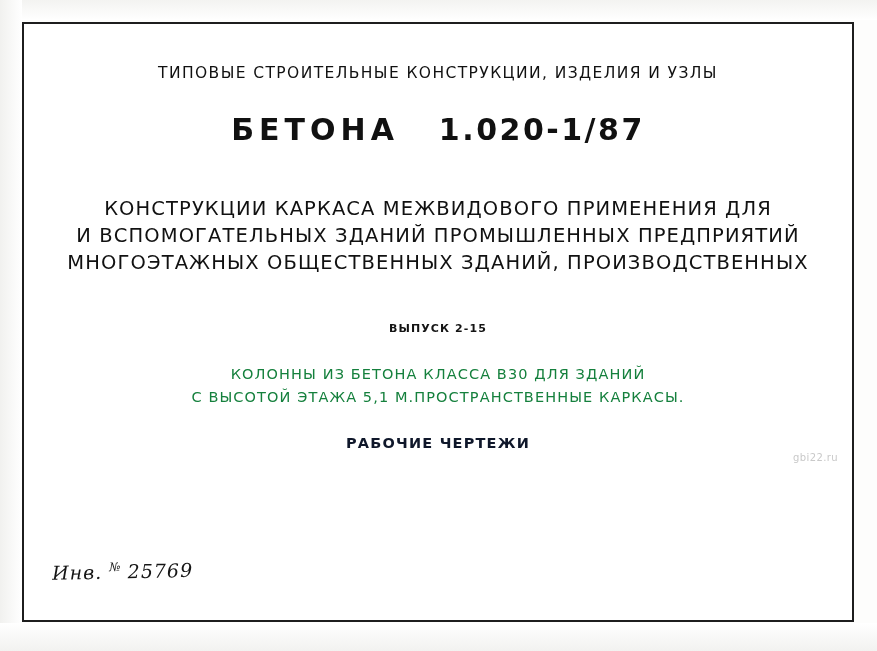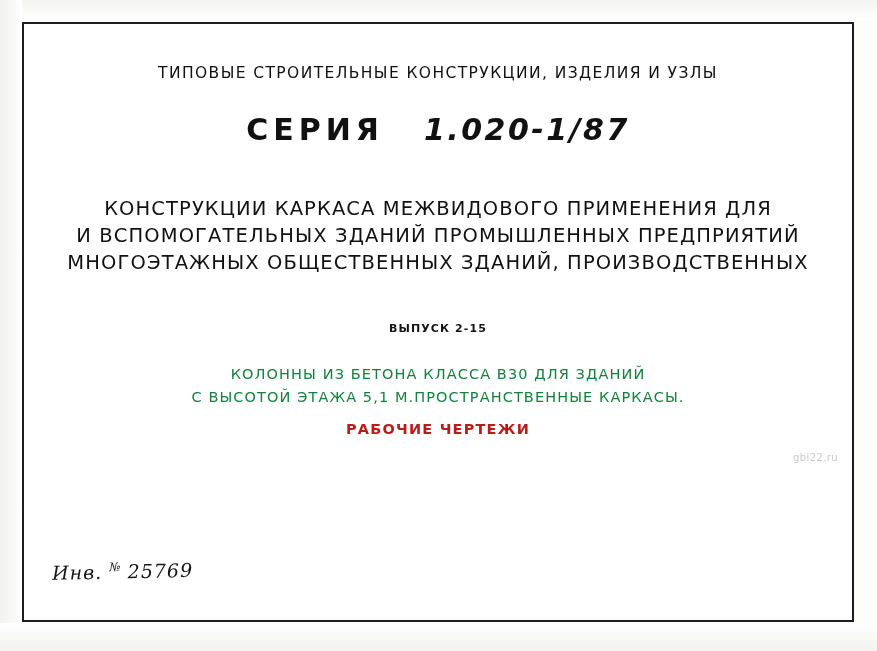--- a/index.html
+++ b/index.html
@@ -65,21 +65,20 @@
     letter-spacing: 4px;
     color: #111;
   }
 
   .series-title .series-word {
     letter-spacing: 5px;
   }
   .series-title .series-num {
     margin-left: 40px;
     letter-spacing: 2.5px;
-    font-style: italic;
   }
 
   .subject {
     margin-top: 48px;
   }
   .subject .line {
     font-size: 19.5px;
     letter-spacing: 1.1px;
     line-height: 27px;
     font-weight: 500;
@@ -99,25 +98,25 @@
   }
   .scope .line {
     font-size: 14.5px;
     letter-spacing: 1.1px;
     line-height: 23px;
     font-weight: 500;
     color: #15803d;
   }
 
   .doc-kind {
-    margin-top: 12px;
+    margin-top: 26px;
     font-size: 14.5px;
     letter-spacing: 1.2px;
     font-weight: 600;
-    color: #b91c1c;
+    color: #0f172a;
   }
 
   
   .watermark {
     position: absolute;
     right: 14px;
     top: 428px;
     font-size: 10px;
     color: #c9c9c9;
     letter-spacing: 0.4px;
@@ -171,21 +170,21 @@
   <div class="scan-edge-top"></div>
   <div class="scan-edge-left"></div>
   <div class="scan-edge-bottom"></div>
 
   <div class="sheet-frame">
     <div class="content">
 
       <div class="header-line line">ТИПОВЫЕ СТРОИТЕЛЬНЫЕ КОНСТРУКЦИИ, ИЗДЕЛИЯ И УЗЛЫ</div>
 
       <div class="series-title">
-        <span class="series-word">СЕРИЯ</span><span class="series-num">1.020-1/87</span>
+        <span class="series-word">БЕТОНА</span><span class="series-num">1.020-1/87</span>
       </div>
 
       <div class="subject">
         <div class="line">КОНСТРУКЦИИ КАРКАСА МЕЖВИДОВОГО ПРИМЕНЕНИЯ ДЛЯ</div>
         <div class="line">И ВСПОМОГАТЕЛЬНЫХ ЗДАНИЙ ПРОМЫШЛЕННЫХ ПРЕДПРИЯТИЙ</div>
         <div class="line">МНОГОЭТАЖНЫХ ОБЩЕСТВЕННЫХ ЗДАНИЙ, ПРОИЗВОДСТВЕННЫХ</div>
       </div>
 
       <div class="issue line">ВЫПУСК 2-15</div>
 

